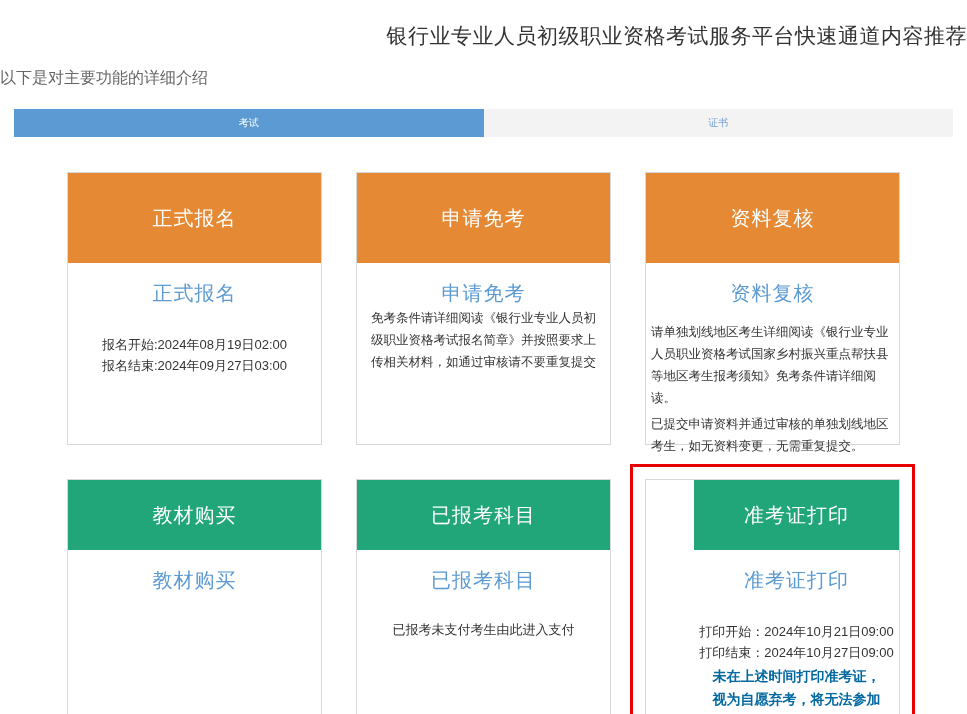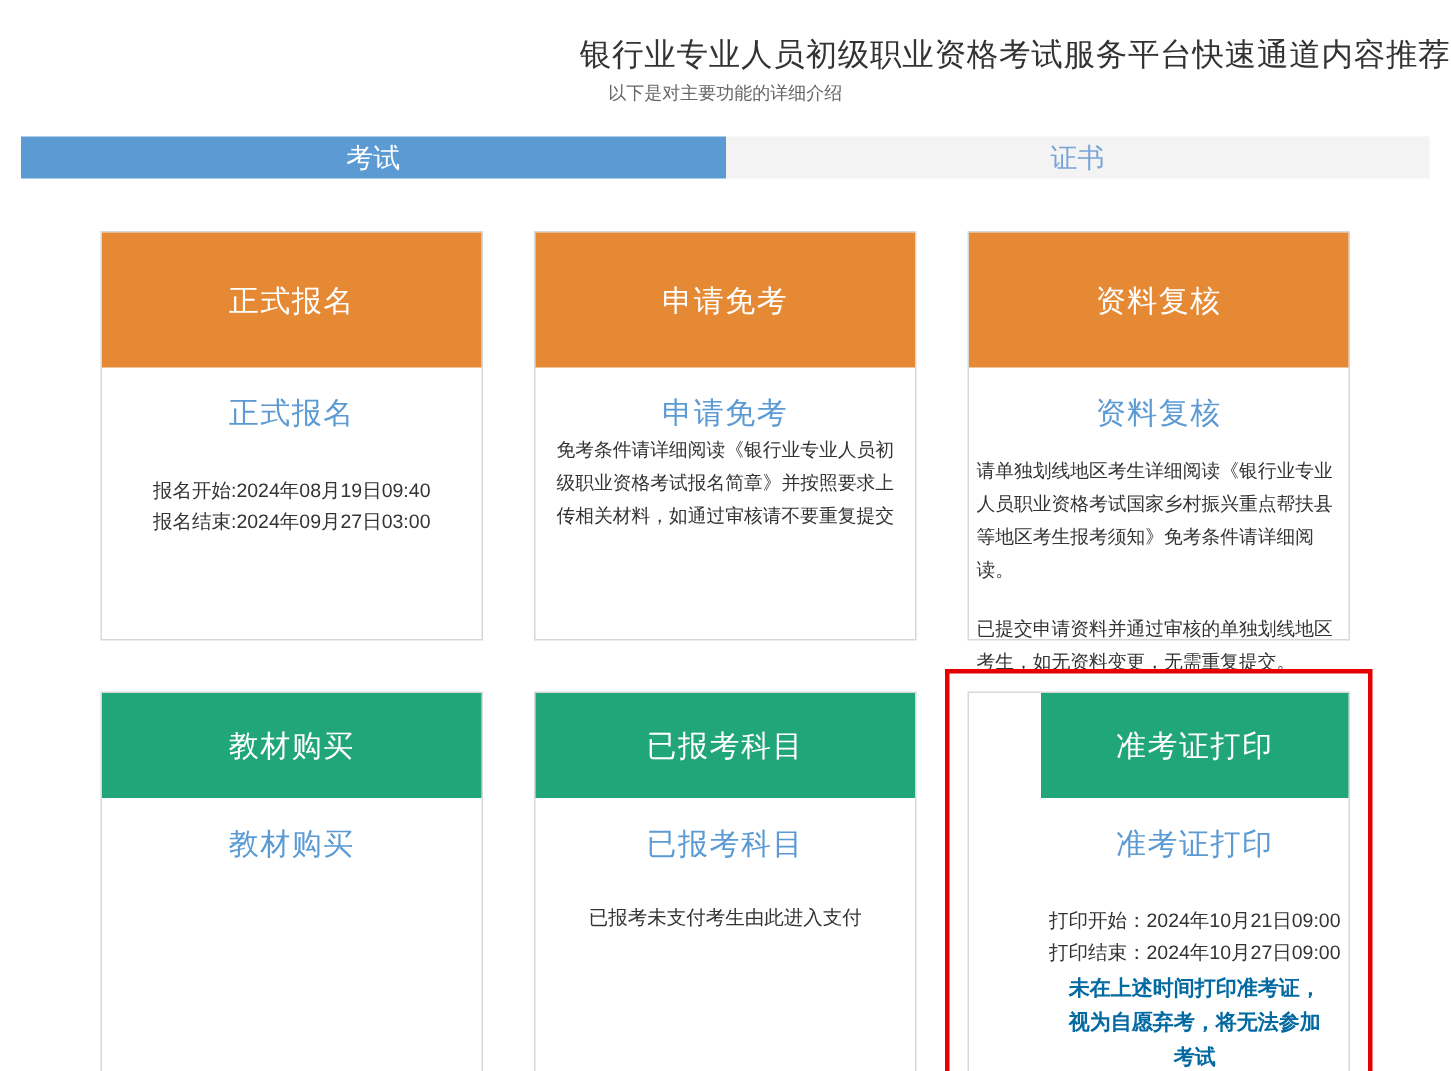--- a/index.html
+++ b/index.html
@@ -11,36 +11,36 @@
   }
   .title {
     padding-top: 22px;
     text-align: right;
     font-size: 21px;
     font-weight: 500;
     color: #333333;
     letter-spacing: 0.5px;
   }
   .subtitle {
-    margin-top: 4px;
-    text-align: center;
-    font-size: 12px;
+    margin-top: 18px;
+    text-align: left;
+    font-size: 16px;
     color: #666666;
   }
   .tabbar {
     margin: 20px 14px 0 14px;
     height: 28px;
     display: flex;
   }
   .tab {
     flex: 1;
     display: flex;
     align-items: center;
     justify-content: center;
-    font-size: 18px;
+    font-size: 10px;
     cursor: pointer;
     background: #f3f3f3;
     color: #79a5d6;
   }
   .tab.active {
     background: #5b9ad2;
     color: #ffffff;
   }
   .grid {
     margin-top: 35px;
@@ -92,21 +92,21 @@
     padding: 0 14px;
     font-size: 12.5px;
     color: #333333;
     line-height: 22px;
     text-align: left;
   }
   .card-para.tight {
     margin-top: 14px;
     padding: 0 5px;
   }
-  .card-para p + p { margin-top: 17px; }
+  .card-para p + p { margin-top: 4px; }
   .card-note {
     margin-top: 27px;
     font-size: 13px;
     color: #333333;
     text-align: center;
   }
   .card-warning {
     margin-top: 2px;
     padding: 0 12px;
     font-size: 14px;
@@ -134,21 +134,21 @@
     <div class="tab">证书</div>
   </div>
 
   <div class="grid">
 
     <div class="card row1">
       <div class="card-top orange">正式报名</div>
       <div class="card-body">
         <a class="card-link">正式报名</a>
         <div class="card-lines">
-          <div>报名开始:2024年08月19日09:40</div>
+          <div>报名开始:2024年08月19日02:00</div>
           <div>报名结束:2024年09月27日03:00</div>
         </div>
       </div>
     </div>
 
     <div class="card row1">
       <div class="card-top orange">申请免考</div>
       <div class="card-body">
         <a class="card-link">申请免考</a>
         <div class="card-para">免考条件请详细阅读《银行业专业人员初级职业资格考试报名简章》并按照要求上传相关材料，如通过审核请不要重复提交</div>

